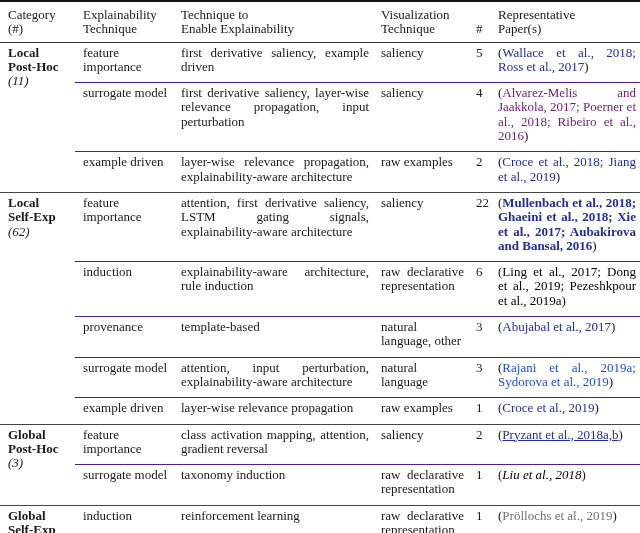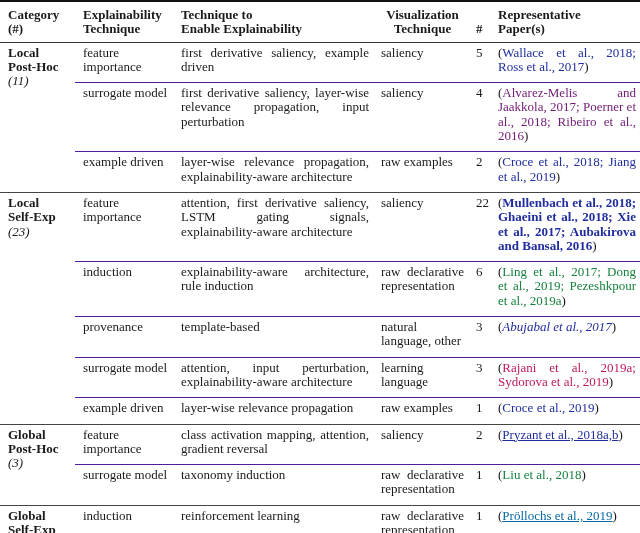--- a/index.html
+++ b/index.html
@@ -6,22 +6,22 @@
     body { width: 640px; height: 533px; overflow: hidden; font-family: "Liberation Serif", "DejaVu Serif", serif; color: #1a1a1a; font-size: 13px; }
     table { border-collapse: collapse; width: 640px; table-layout: fixed; }
     col.c1 { width: 75px; }
     col.c2 { width: 98px; }
     col.c3 { width: 200px; }
     col.c4 { width: 95px; }
     col.c5 { width: 22px; }
     col.c6 { width: 150px; }
     th, td { vertical-align: top; text-align: left; padding: 3px 4px 0 8px; line-height: 14.3px; }
     th:first-child, td:first-child { padding-left: 8px; }
-    thead th { font-weight: bold; padding-top: 6px; padding-bottom: 5px; border-top: 2px solid #111; border-bottom: 1.5px solid #333; }
-    th.center, td.center { text-align: center; }
+    thead th { font-weight: normal; padding-top: 6px; padding-bottom: 5px; border-top: 2px solid #111; border-bottom: 1.5px solid #333; }
+    th.center, td.center { }
     td.num { text-align: left; padding-left: 8px; }
     tr.sub td.sep { border-top: 1px solid #4c1d95; }
     tr.group-start td { border-top: 1.5px solid #444; }
     tr.last td { border-bottom: 2px solid #111; }
     td.cat { font-weight: bold; }
     .cat-count { font-style: italic; font-weight: normal; display: block; }
     td.justify { text-align: justify; margin-left: 24px; }
     .ref { color: #1f2d9e; }
     .paren { color: #1a1a1a; }
     tr td { padding-bottom: 8px; }
@@ -65,47 +65,47 @@
         <td class="sep justify"><span class="paren">(</span><span class="ref" style="color: #701a75;">Alvarez-Melis and Jaakkola, 2017; Poerner et al., 2018; Ribeiro et al., 2016</span><span class="paren">)</span></td>
       </tr>
       <tr class="sub">
         <td class="sep">example driven</td>
         <td class="sep justify">layer-wise relevance propagation, explainability-aware architecture</td>
         <td class="sep justify">raw examples</td>
         <td class="sep num">2</td>
         <td class="sep justify"><span class="paren">(</span><span class="ref" style="color: rgb(31, 45, 158);">Croce et al., 2018; Jiang et al., 2019</span><span class="paren">)</span></td>
       </tr>
       <tr class="group-start">
-        <td class="cat" rowspan="5"><span>Local</span><br><span>Self-Exp</span><span class="cat-count">(23)</span></td>
+        <td class="cat" rowspan="5"><span>Local</span><br><span>Self-Exp</span><span class="cat-count">(62)</span></td>
         <td class="sep">feature importance</td>
         <td class="sep justify">attention, first derivative saliency, LSTM gating signals, explainability-aware architecture</td>
         <td class="sep justify">saliency</td>
         <td class="sep num">22</td>
         <td class="sep justify"><span class="paren">(</span><span class="ref" style="color: rgb(31, 45, 158); font-weight: bold;">Mullenbach et al., 2018; Ghaeini et al., 2018; Xie et al., 2017; Aubakirova and Bansal, 2016</span><span class="paren">)</span></td>
       </tr>
       <tr class="sub">
         <td class="sep">induction</td>
         <td class="sep justify">explainability-aware architecture, rule induction</td>
         <td class="sep justify">raw declarative representation</td>
         <td class="sep num">6</td>
-        <td class="sep justify"><span class="paren">(</span><span class="ref" style="color: #15803d;">Ling et al., 2017; Dong et al., 2019; Pezeshkpour et al., 2019a</span><span class="paren">)</span></td>
+        <td class="sep justify"><span class="paren">(</span><span class="ref" style="color: #000000;">Ling et al., 2017; Dong et al., 2019; Pezeshkpour et al., 2019a</span><span class="paren">)</span></td>
       </tr>
       <tr class="sub">
         <td class="sep">provenance</td>
         <td class="sep justify">template-based</td>
         <td class="sep justify">natural language, other</td>
         <td class="sep num">3</td>
-        <td class="sep justify"><span class="paren">(</span><span class="ref" style="color: rgb(31, 45, 158); font-style: italic;">Abujabal et al., 2017</span><span class="paren">)</span></td>
+        <td class="sep justify"><span class="paren">(</span><span class="ref" style="color: rgb(31, 45, 158);">Abujabal et al., 2017</span><span class="paren">)</span></td>
       </tr>
       <tr class="sub">
         <td class="sep">surrogate model</td>
         <td class="sep justify">attention, input perturbation, explainability-aware architecture</td>
-        <td class="sep justify">learning language</td>
+        <td class="sep justify">natural language</td>
         <td class="sep num">3</td>
-        <td class="sep justify"><span class="paren">(</span><span class="ref" style="color: #be185d;">Rajani et al., 2019a; Sydorova et al., 2019</span><span class="paren">)</span></td>
+        <td class="sep justify"><span class="paren">(</span><span class="ref" style="color: #1d4ed8;">Rajani et al., 2019a; Sydorova et al., 2019</span><span class="paren">)</span></td>
       </tr>
       <tr class="sub">
         <td class="sep">example driven</td>
         <td class="sep justify">layer-wise relevance propagation</td>
         <td class="sep justify">raw examples</td>
         <td class="sep num">1</td>
         <td class="sep justify"><span class="paren">(</span><span class="ref" style="color: rgb(31, 45, 158);">Croce et al., 2019</span><span class="paren">)</span></td>
       </tr>
       <tr class="group-start">
         <td class="cat" rowspan="2"><span>Global</span><br><span>Post-Hoc</span><span class="cat-count">(3)</span></td>
@@ -113,24 +113,24 @@
         <td class="sep justify">class activation mapping, attention, gradient reversal</td>
         <td class="sep justify">saliency</td>
         <td class="sep num">2</td>
         <td class="sep justify"><span class="paren">(</span><span class="ref" style="color: rgb(31, 45, 158); text-decoration: underline;">Pryzant et al., 2018a,b</span><span class="paren">)</span></td>
       </tr>
       <tr class="sub">
         <td class="sep">surrogate model</td>
         <td class="sep justify">taxonomy induction</td>
         <td class="sep justify">raw declarative representation</td>
         <td class="sep num">1</td>
-        <td class="sep justify"><span class="paren">(</span><span class="ref" style="color: #15803d;">Liu et al., 2018</span><span class="paren">)</span></td>
+        <td class="sep justify"><span class="paren">(</span><span class="ref" style="color: #000000; font-style: italic;">Liu et al., 2018</span><span class="paren">)</span></td>
       </tr>
       <tr class="group-start last">
         <td class="cat" rowspan="1"><span>Global</span><br><span>Self-Exp</span></td>
         <td class="sep">induction</td>
         <td class="sep justify">reinforcement learning</td>
         <td class="sep justify">raw declarative representation</td>
         <td class="sep num">1</td>
-        <td class="sep justify"><span class="paren">(</span><span class="ref" style="color: #0369a1; text-decoration: underline;">Pröllochs et al., 2019</span><span class="paren">)</span></td>
+        <td class="sep justify"><span class="paren">(</span><span class="ref" style="color: #737373;">Pröllochs et al., 2019</span><span class="paren">)</span></td>
       </tr>
     </tbody>
 </table>
 
 </body></html>

